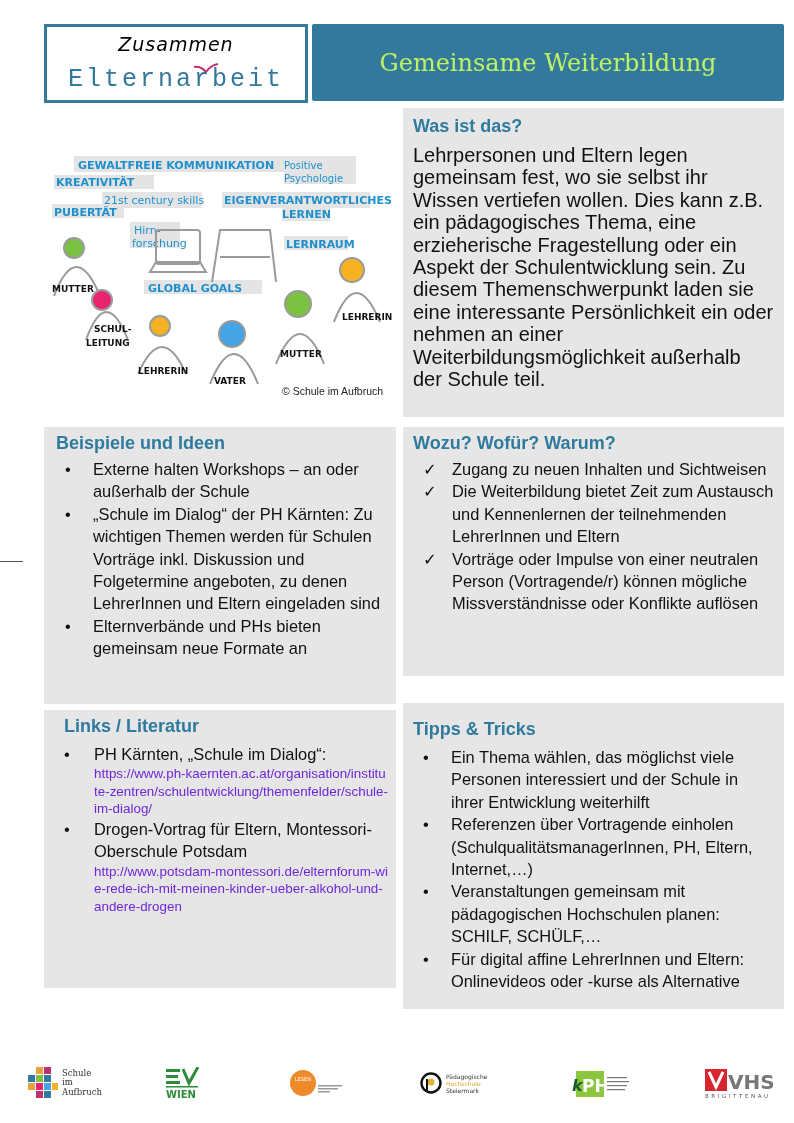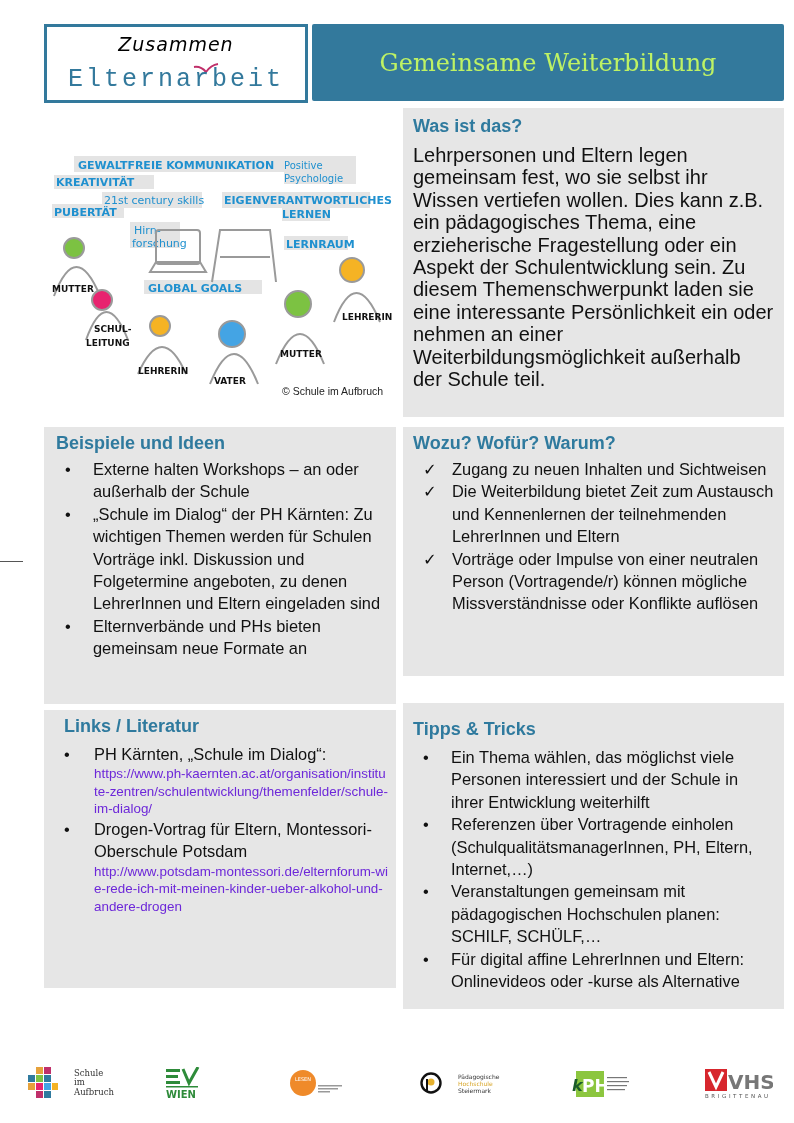--- a/index.html
+++ b/index.html
@@ -16,21 +16,21 @@
   .panel p { margin:0; font-size:20px; line-height:22.4px; }
   .panel ul { list-style:none; margin:0; padding:0; }
   .panel li { position:relative; font-size:16.4px; line-height:22.4px; padding-left:37px; }
   .panel li .mk { position:absolute; left:9px; top:0; width:20px; }
   .links li .mk { left:10px; }
   .link { display:block; color:#6d28d9; font-size:13.4px; line-height:17.5px; word-break:break-all; }
   .illus { left:44px; top:112px; width:352px; height:308px; }
   .caption { left:282px; top:385px; font-size:10.5px; color:#222; }
   .sep-line { left:0; top:561px; width:23px; height:1px; background:#555; }
   .footer-logo { position:absolute; top:1063px; height:40px; display:flex; align-items:center; }
-  .sia-text { font-family:"DejaVu Serif", serif; font-size:8.5px; line-height:9.5px; color:#333; margin-left:16px; }
+  .sia-text { font-family:"DejaVu Serif", serif; font-size:8.5px; line-height:9.5px; color:#333; margin-left:4px; }
 </style>
 </head>
 <body>
 
 <div class="abs logo-box">
   <div class="logo-top">Zusammen</div>
   <svg class="logo-swoosh" viewBox="0 0 26 10">
     <path d="M1 4 Q8 3 13 9 Q18 2 25 1" stroke="#c0306a" stroke-width="2" fill="none"></path>
   </svg>
   <div class="logo-bottom">Elternarbeit</div>

